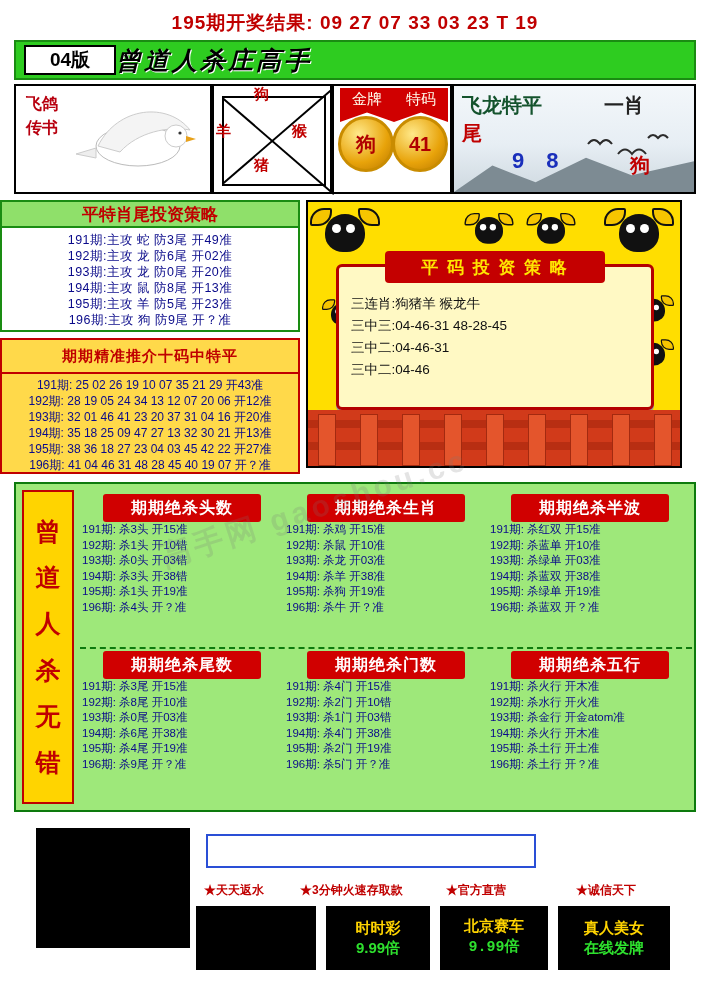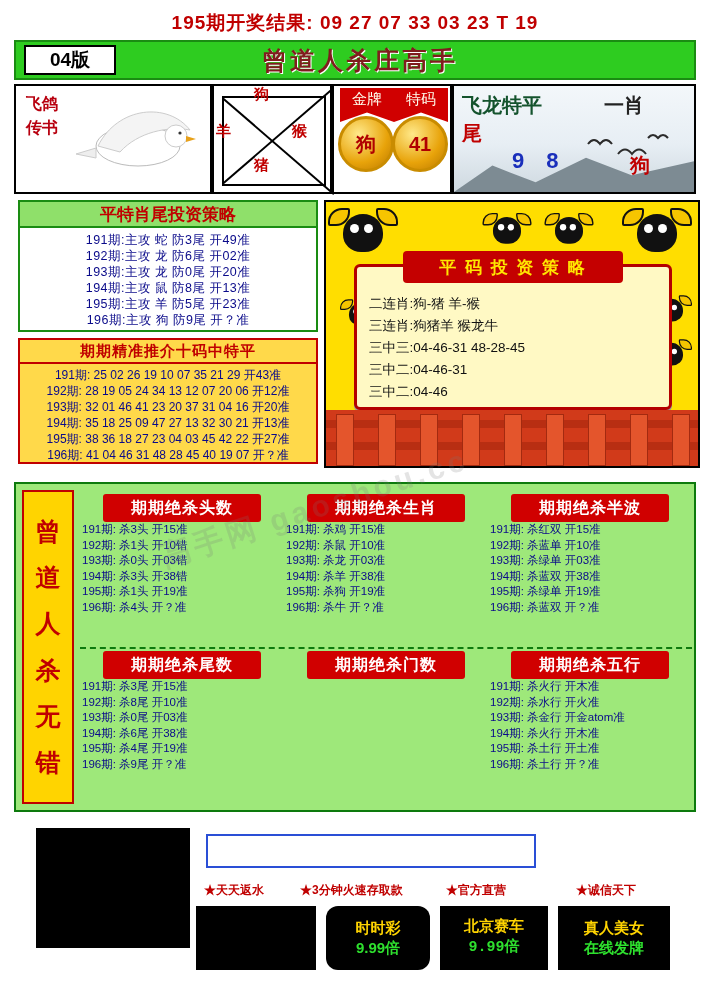--- a/index.html
+++ b/index.html
@@ -29,24 +29,25 @@
     background:#2ecc20; border:2px solid #1a8c12;
     display:flex; align-items:center;
   }
   .banner .ver {
     width:92px; height:30px; margin-left:8px;
     background:#ffffff; border:2px solid #000;
     display:flex; align-items:center; justify-content:center;
     font-size:19px; font-weight:bold; color:#000;
   }
   .banner .title {
-    flex:1; text-align:center; font-size:25px; font-weight:bold;
-    color:#7f1d1d; letter-spacing:3px;
+    flex:1; text-align:left; font-size:25px; font-weight:bold;
+    color:#000000; letter-spacing:3px;
     text-shadow: 1px 1px 0 #fff;
     margin-right:90px;
+    font-style:italic;
   }
 
   
   .hero { position:absolute; left:14px; top:84px; width:682px; height:110px;padding-left:44px; }
   .hero .cell { position:absolute; top:0; height:110px; border:2px solid #000; background:#fff; }
   .cellA { left:0; width:198px; }
   .cellB { left:198px; width:120px; }
   .cellC { left:318px; width:120px; }
   .cellD { left:438px; width:244px; border:2px solid #000; overflow:hidden; }
 
@@ -86,37 +87,37 @@
   .mtn { position:absolute; left:0; bottom:0; width:100%; height:44px;
          background:#7d8b93; clip-path: polygon(0 100%, 16% 40%, 34% 78%, 55% 22%, 74% 62%, 100% 30%, 100% 100%); }
   .flying { position:absolute; left:8px; top:6px; font-size:20px; font-weight:bold; color:#14532d; }
   .flying2 { position:absolute; left:8px; top:34px; font-size:20px; font-weight:bold; color:#c00000; }
   .xiao { position:absolute; left:150px; top:6px; font-size:20px; font-weight:bold; color:#222; }
   .nums98 { position:absolute; left:58px; top:62px; font-size:22px; font-weight:bold; color:#1a2fbb; letter-spacing:8px;}
   .gou2 { position:absolute; left:176px; top:66px; font-size:20px; font-weight:bold; color:#c00000; }
   .birds { position:absolute; left:128px; top:40px; width:100px; height:40px; }
 
   
-  .mid { position:absolute; left:18px; top:200px; width:682px; height:268px; }
+  .mid { position:absolute; left:0; top:200px; width:682px; height:268px; }
 
   .leftcol { position:absolute; left:0; top:0; width:300px; height:268px; }
   .ltitlebar {
     height:28px; background:#8fe06a; border:2px solid #1a8c12;
     display:flex; align-items:center; justify-content:center;
     font-size:17px; font-weight:bold; color:#c00000;
   }
   .lbody {
     height:104px; background:#ffffff; border:2px solid #1a8c12; border-top:none;
     padding:4px 6px;
   }
   .lbody .row { font-size:12.5px; color:#0a0a8a; line-height:16px; text-align:center; letter-spacing:.5px;}
 
   .ltitlebar2 {
     margin-top:6px;
-    height:26px; background:#ffd94a; border:2px solid #c00000;
+    height:36px; background:#ffd94a; border:2px solid #c00000;
     display:flex; align-items:center; justify-content:center;
     font-size:15px; font-weight:bold; color:#c00000; letter-spacing:1px;
   }
   .lbody2 {
     height:100px; background:#ffd94a; border:2px solid #c00000; border-top:none;
     padding:3px 20px;
   }
   .lbody2 .row { font-size:12px; color:#0a0a8a; line-height:16px; text-align:center; }
 
   .rightcol {
@@ -182,21 +183,21 @@
   .fblack1 { position:absolute; left:36px; top:10px; width:154px; height:120px; background:#000; }
   .searchbox {
     position:absolute; left:206px; top:16px; width:330px; height:34px;
     background:#fff; border:2px solid #2a4fd6;
   }
   .ftags { position:absolute; left:196px; top:64px; width:470px; height:20px; }
   .ftag { position:absolute; font-size:12px; font-weight:bold; color:#c00000; }
   .ftag.a { left:8px; } .ftag.b { left:104px; } .ftag.c { left:250px; } .ftag.d { left:380px; }
   .fbox { position:absolute; top:88px; height:64px; background:#000; }
   .fbox.k0 { left:196px; width:120px; }
-  .fbox.k1 { left:326px; width:104px; display:flex; flex-direction:column; align-items:center; justify-content:center;border-radius:12px; }
+  .fbox.k1 { left:326px; width:104px; display:flex; flex-direction:column; align-items:center; justify-content:center; }
   .fbox.k2 { left:440px; width:108px; display:flex; flex-direction:column; align-items:center; justify-content:center;font-family:Liberation Mono, monospace; }
   .fbox.k3 { left:558px; width:112px; display:flex; flex-direction:column; align-items:center; justify-content:center; }
   .fbox .y { color:#ffd400; font-size:15px; font-weight:bold; line-height:20px; }
   .fbox .g { color:#2ee02e; font-size:15px; font-weight:bold; line-height:20px; }
 
   .watermark {
     position:absolute; left:170px; top:470px; width:420px; height:160px;
     color:rgba(120,120,120,.20); font-size:30px; font-weight:bold;
     transform: rotate(-18deg); pointer-events:none; letter-spacing:4px;
   }
@@ -340,21 +341,20 @@
         <div class="horn l"></div>
           <div class="horn r"></div>
           <div class="face"></div>
         <div class="eye l"></div>
           <div class="eye r"></div>
       </div>
 
       <div class="plate">
         <div class="ptitle">平 码 投 资 策 略</div>
         <div class="plines">
-          <div class="pl">二连肖:狗-猪  羊-猴</div>
           <div class="pl">三连肖:狗猪羊  猴龙牛</div>
           <div class="pl">三中三:04-46-31  48-28-45</div>
           <div class="pl">三中二:04-46-31</div>
           <div class="pl">三中二:04-46</div>
         </div>
       </div>
 
       <div class="fence">
         <div class="rail" style="top:10px;"></div>
         <div class="rail" style="top:32px;"></div>
@@ -426,20 +426,28 @@
           <div class="ln">192期: 杀8尾 开10准</div>
           <div class="ln">193期: 杀0尾 开03准</div>
           <div class="ln">194期: 杀6尾 开38准</div>
           <div class="ln">195期: 杀4尾 开19准</div>
           <div class="ln">196期: 杀9尾 开？准</div>
         </div>
       </div>
 
       <div class="gcell">
         <div class="hd">期期绝杀门数</div>
+        <div class="lines">
+          <div class="ln">191期: 杀4门 开15准</div>
+          <div class="ln">192期: 杀2门 开10错</div>
+          <div class="ln">193期: 杀1门 开03错</div>
+          <div class="ln">194期: 杀4门 开38准</div>
+          <div class="ln">195期: 杀2门 开19准</div>
+          <div class="ln">196期: 杀5门 开？准</div>
+        </div>
       </div>
 
       <div class="gcell">
         <div class="hd">期期绝杀五行</div>
         <div class="lines">
           <div class="ln">191期: 杀火行 开木准</div>
           <div class="ln">192期: 杀水行 开火准</div>
           <div class="ln">193期: 杀金行 开金atom准</div>
           <div class="ln">194期: 杀火行 开木准</div>
           <div class="ln">195期: 杀土行 开土准</div>

